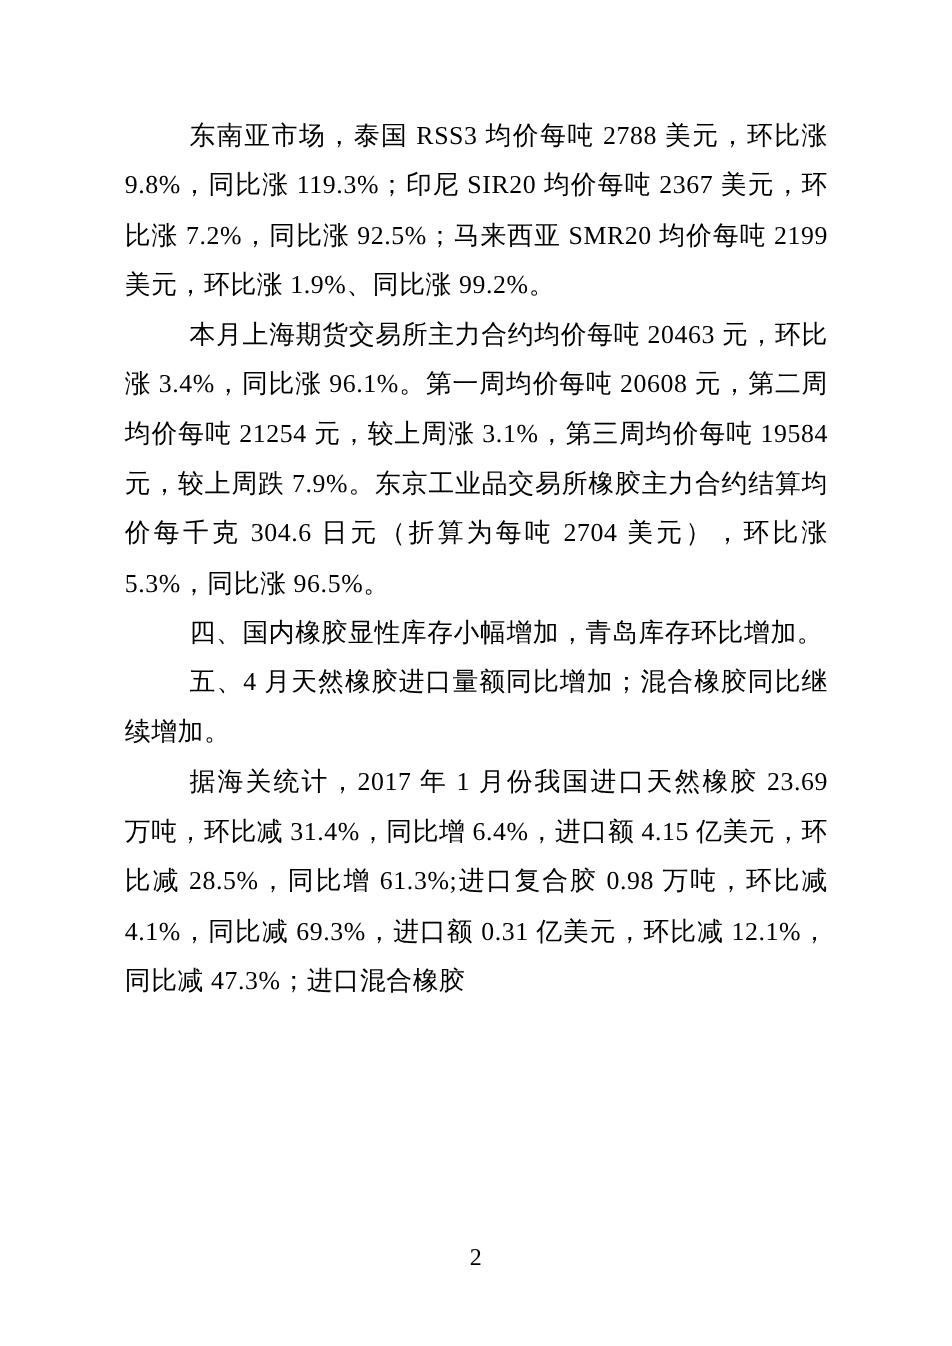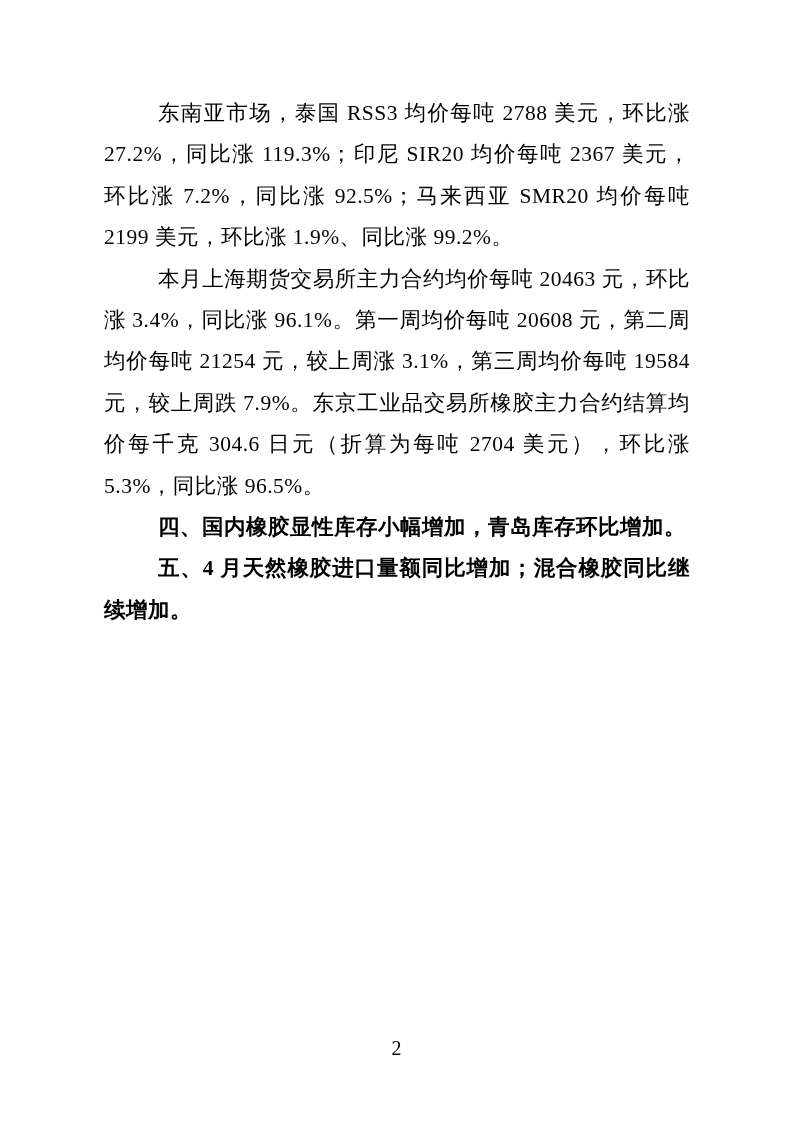--- a/index.html
+++ b/index.html
@@ -25,40 +25,41 @@
     line-height: 41.4px;
     text-align: justify;
     letter-spacing: 0.5px;
   }
   .content p {
     margin: 0;
     padding: 0;
     text-indent: 54px;
   }
   .content p.heading {
-    font-weight: bold;
+    font-weight: normal;
   }
   .footer {
     position: absolute;
     left: 0;
     right: 0;
     top: 1036px;
     text-align: center;
     font-size: 20px;
     line-height: 24px;
     color: #000000;
   }
 </style>
 </head>
 <body>
 
 <div class="page">
   <div class="content">
-    <p class="body">东南亚市场，泰国 RSS3 均价每吨 2788 美元，环比涨 27.2%，同比涨 119.3%；印尼 SIR20 均价每吨 2367 美元，环比涨 7.2%，同比涨 92.5%；马来西亚 SMR20 均价每吨 2199 美元，环比涨 1.9%、同比涨 99.2%。</p>
+    <p class="body">东南亚市场，泰国 RSS3 均价每吨 2788 美元，环比涨 9.8%，同比涨 119.3%；印尼 SIR20 均价每吨 2367 美元，环比涨 7.2%，同比涨 92.5%；马来西亚 SMR20 均价每吨 2199 美元，环比涨 1.9%、同比涨 99.2%。</p>
     <p class="body">本月上海期货交易所主力合约均价每吨 20463 元，环比涨 3.4%，同比涨 96.1%。第一周均价每吨 20608 元，第二周均价每吨 21254 元，较上周涨 3.1%，第三周均价每吨 19584 元，较上周跌 7.9%。东京工业品交易所橡胶主力合约结算均价每千克 304.6 日元（折算为每吨 2704 美元），环比涨 5.3%，同比涨 96.5%。</p>
     <p class="heading">四、国内橡胶显性库存小幅增加，青岛库存环比增加。</p>
     <p class="heading">五、4 月天然橡胶进口量额同比增加；混合橡胶同比继续增加。</p>
+    <p class="body">据海关统计，2017 年 1 月份我国进口天然橡胶 23.69 万吨，环比减 31.4%，同比增 6.4%，进口额 4.15 亿美元，环比减 28.5%，同比增 61.3%;进口复合胶 0.98 万吨，环比减 4.1%，同比减 69.3%，进口额 0.31 亿美元，环比减 12.1%，同比减 47.3%；进口混合橡胶</p>
   </div>
 
   <div class="footer">
     <span>2</span>
   </div>
 </div>
 
 </body></html>

